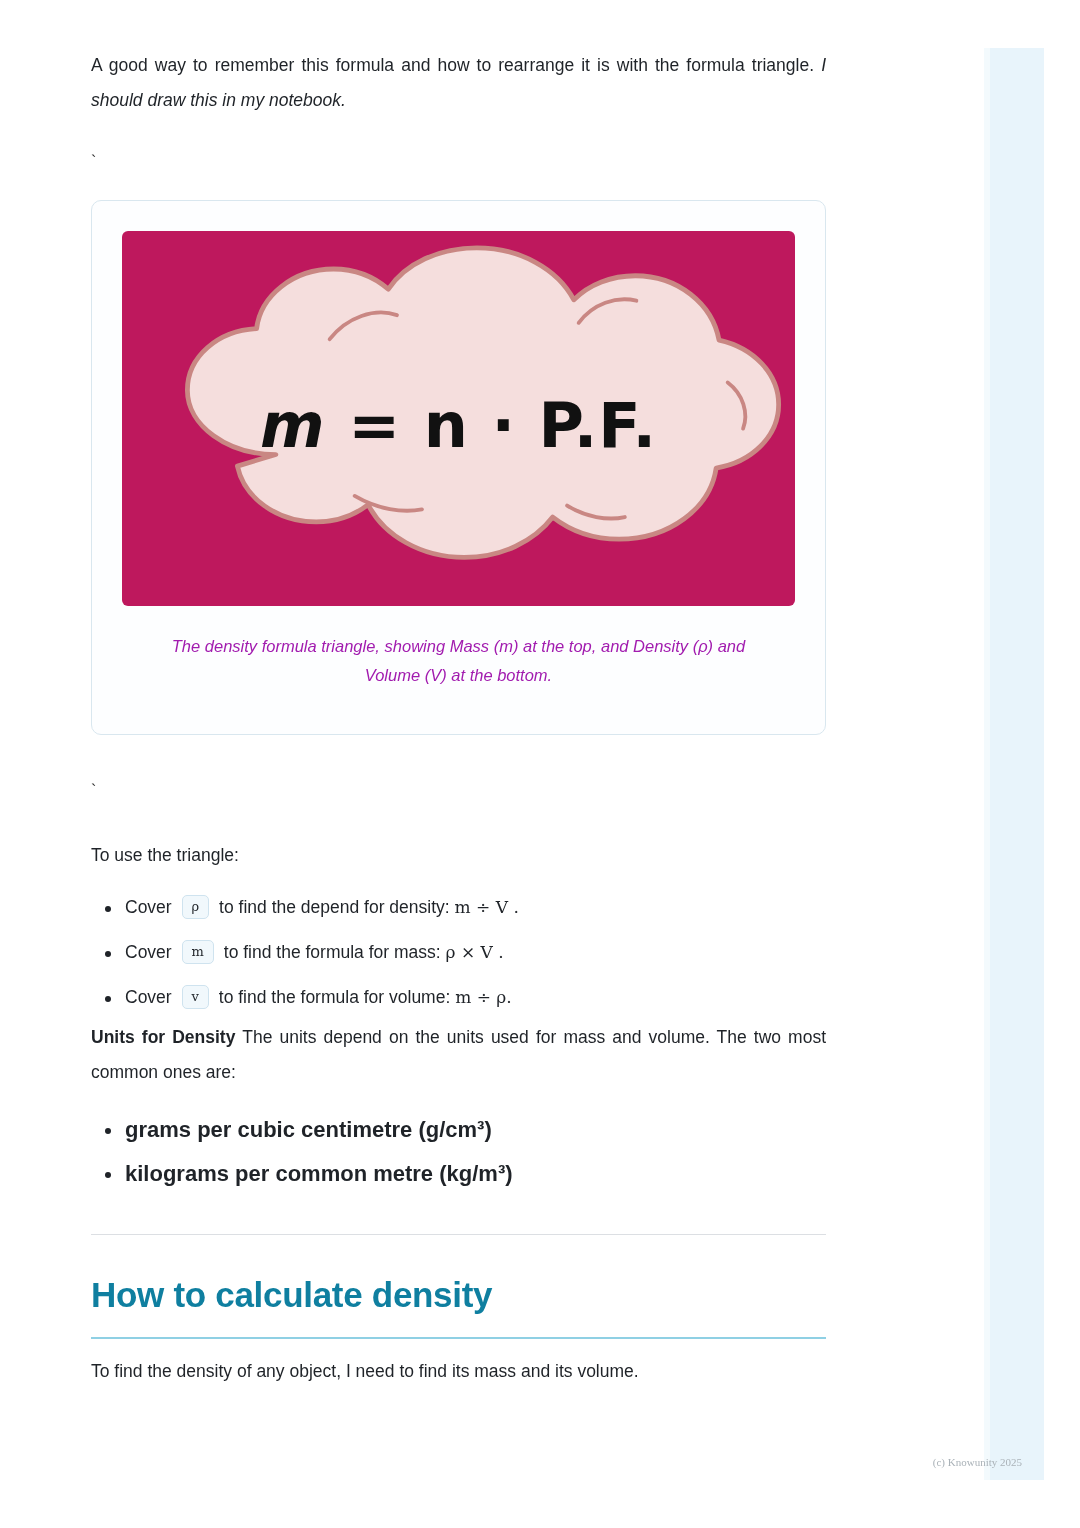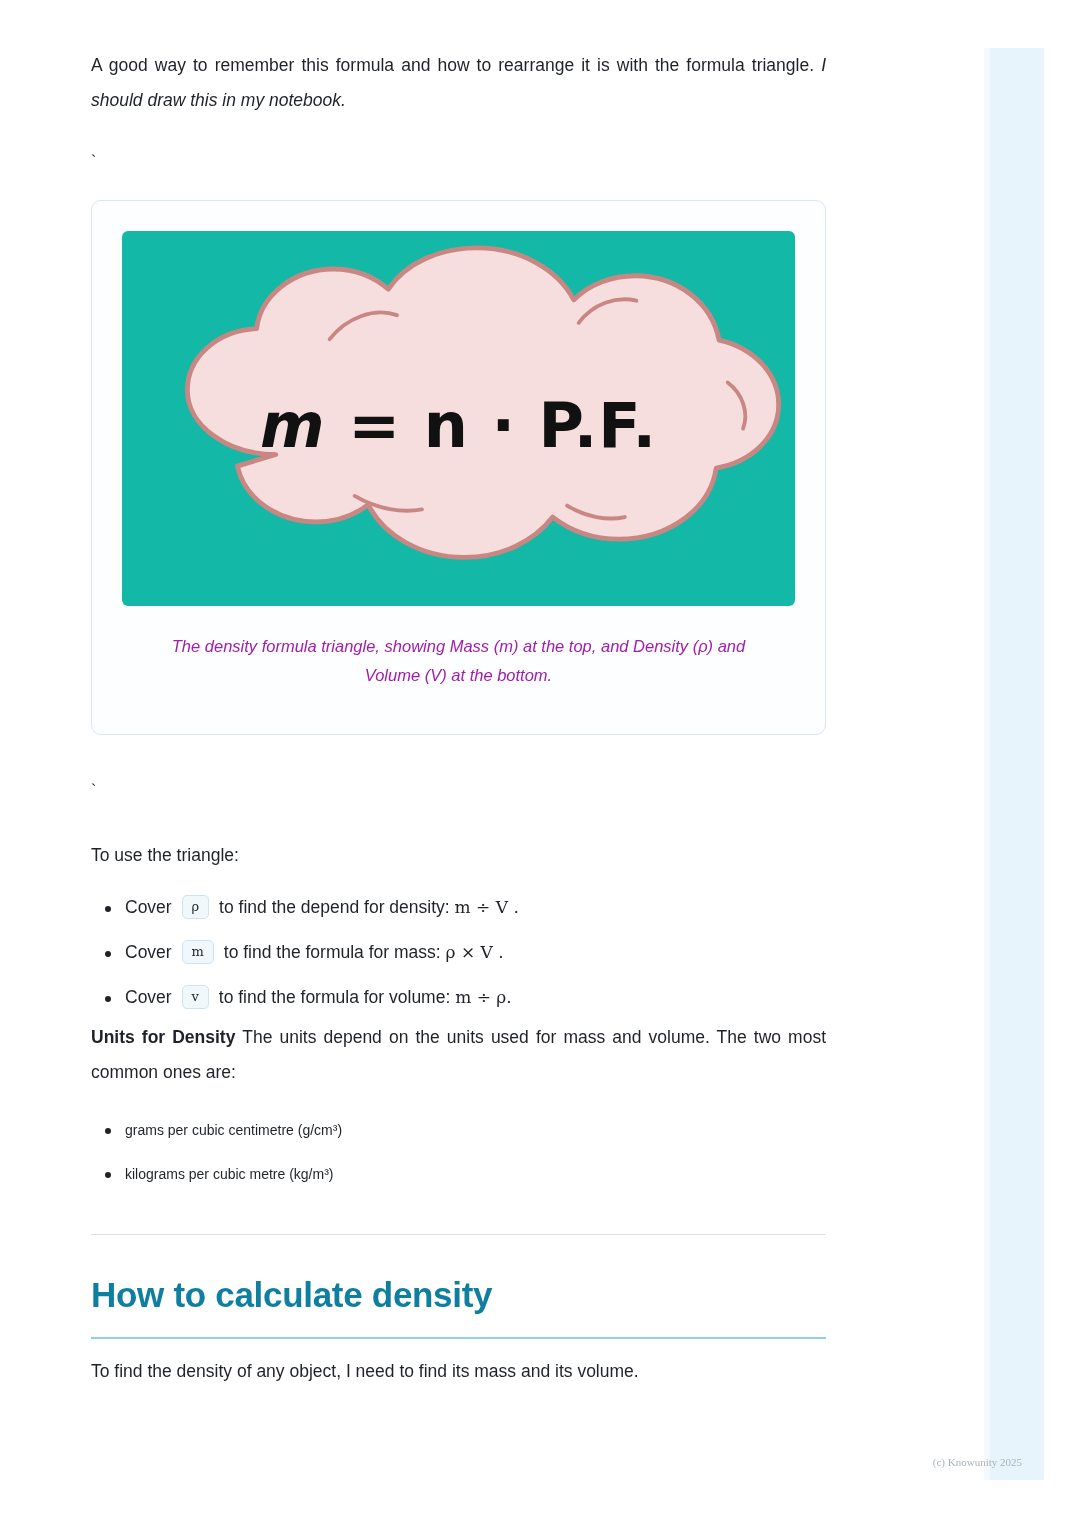--- a/index.html
+++ b/index.html
@@ -63,21 +63,21 @@
   .figure-card {
     margin-top: 28px;
     border: 1px solid #d9e7ef;
     border-radius: 10px;
     background: #fdfeff;
     padding: 12px;
     box-sizing: border-box;
     width: 735px;
   }
   .figure-image {
-    background: #14b8a6;
+    background: #be185d;
     border-radius: 6px;
     height: 375px;
     position: relative;
     overflow: hidden;
     margin: 18px 18px 0 18px;
   }
   .cloud-wrap {
     position: absolute;
     left: 0;
     top: 0;
@@ -159,22 +159,22 @@
     font-weight: bold;
   }
   ul.bold-bullets {
     list-style: none;
     margin: 18px 0 0 0;
     padding: 0;
   }
   ul.bold-bullets li {
     position: relative;
     padding-left: 34px;
-    font-size: 14px;
-    font-weight: normal;
+    font-size: 22px;
+    font-weight: bold;
     line-height: 44px;
     color: #1f2328;
   }
   ul.bold-bullets li:before {
     content: "";
     position: absolute;
     left: 14px;
     top: 20px;
     width: 6px;
     height: 6px;
@@ -287,21 +287,21 @@
         <span class="chip">v</span>
         <span>to find the formula for volume:</span>
         <span class="mathi">m ÷ ρ.</span>
       </li>
     </ul>
 
     <p class="para units-para"><b>Units for Density</b> <span>The units depend on the units used for mass and volume. The two most common ones are:</span></p>
 
     <ul class="bold-bullets">
       <li>grams per cubic centimetre (g/cm³)</li>
-      <li>kilograms per cubic metre (kg/m³)</li>
+      <li>kilograms per common metre (kg/m³)</li>
     </ul>
 
     <hr class="divider">
 
     <h1 class="section">How to calculate density</h1>
     <div class="h-underline"></div>
 
     <p class="closing">To find the density of any object, I need to find its mass and its volume.</p>
 
   </div>

